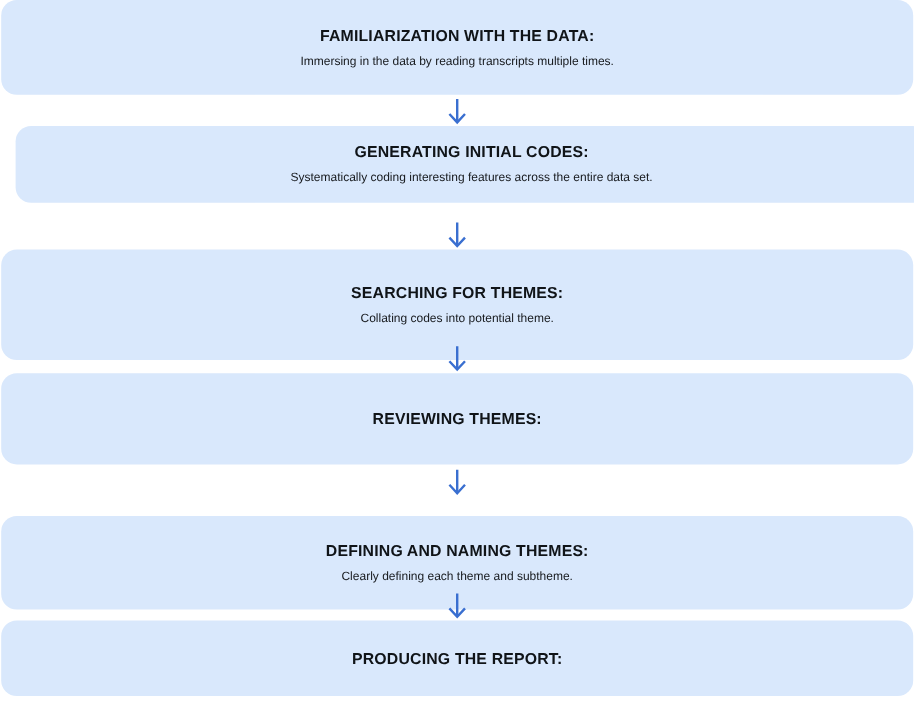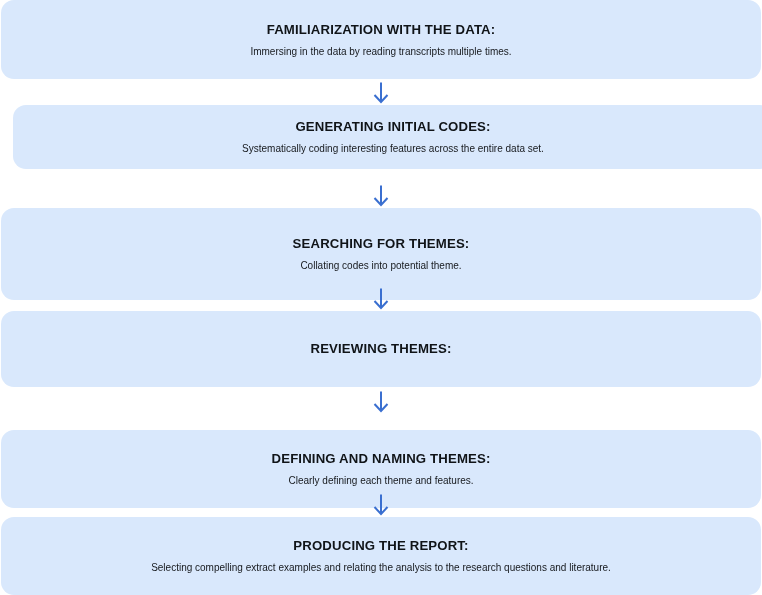--- a/index.html
+++ b/index.html
@@ -66,21 +66,21 @@
     width: 24px;
     height: 24px;
   }
 
   
   .box-0 { top: 0px;   height: 79px; }
   .box-1 { top: 105px; height: 64px; margin-left: 12px; }
   .box-2 { top: 208px; height: 92px; }
   .box-3 { top: 311px; height: 76px; }
   .box-4 { top: 414px; height: 78px; margin-top: 16px; }
-  .box-5 { top: 517px; height: 78px; }
+  .box-5 { top: 517px; height: 63px; }
 
   
   .arrow-0 { top: 81px;  }
   .arrow-1 { top: 184px; }
   .arrow-2 { top: 287px; }
   .arrow-3 { top: 390px; }
   .arrow-4 { top: 493px; }
 </style>
 </head>
 <body>
@@ -129,28 +129,27 @@
 
   <div class="arrow arrow-3">
     <svg viewBox="0 0 24 24" fill="none" xmlns="http://www.w3.org/2000/svg" aria-hidden="true">
       <path d="M12 1.5 V20" stroke="#3a6fd0" stroke-width="2" stroke-linecap="butt"></path>
       <path d="M5.5 14 L12 21 L18.5 14" stroke="#3a6fd0" stroke-width="2" fill="none" stroke-linecap="butt" stroke-linejoin="miter"></path>
     </svg>
   </div>
 
   <div class="step-box box-4">
     <div class="step-title">DEFINING AND NAMING THEMES:</div>
-    <div class="step-desc">Clearly defining each theme and features.</div>
+    <div class="step-desc">Clearly defining each theme and subtheme.</div>
   </div>
 
   <div class="arrow arrow-4">
     <svg viewBox="0 0 24 24" fill="none" xmlns="http://www.w3.org/2000/svg" aria-hidden="true">
       <path d="M12 1.5 V20" stroke="#3a6fd0" stroke-width="2" stroke-linecap="butt"></path>
       <path d="M5.5 14 L12 21 L18.5 14" stroke="#3a6fd0" stroke-width="2" fill="none" stroke-linecap="butt" stroke-linejoin="miter"></path>
     </svg>
   </div>
 
   <div class="step-box box-5">
     <div class="step-title">PRODUCING THE REPORT:</div>
-    <div class="step-desc">Selecting compelling extract examples and relating the analysis to the research questions and literature.</div>
   </div>
 
 </div>
 
 </body></html>

